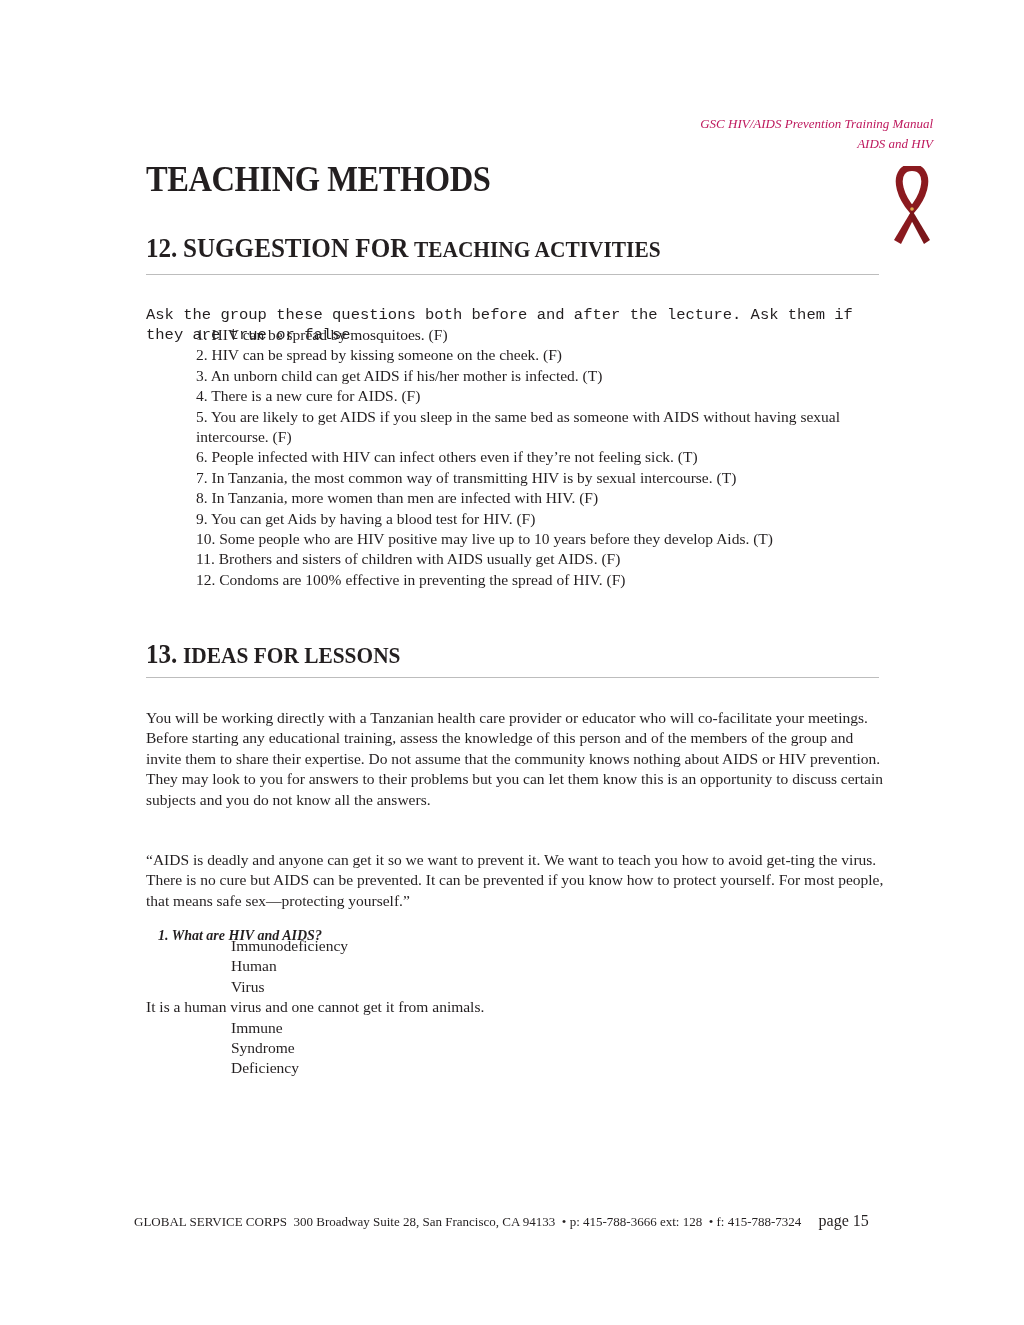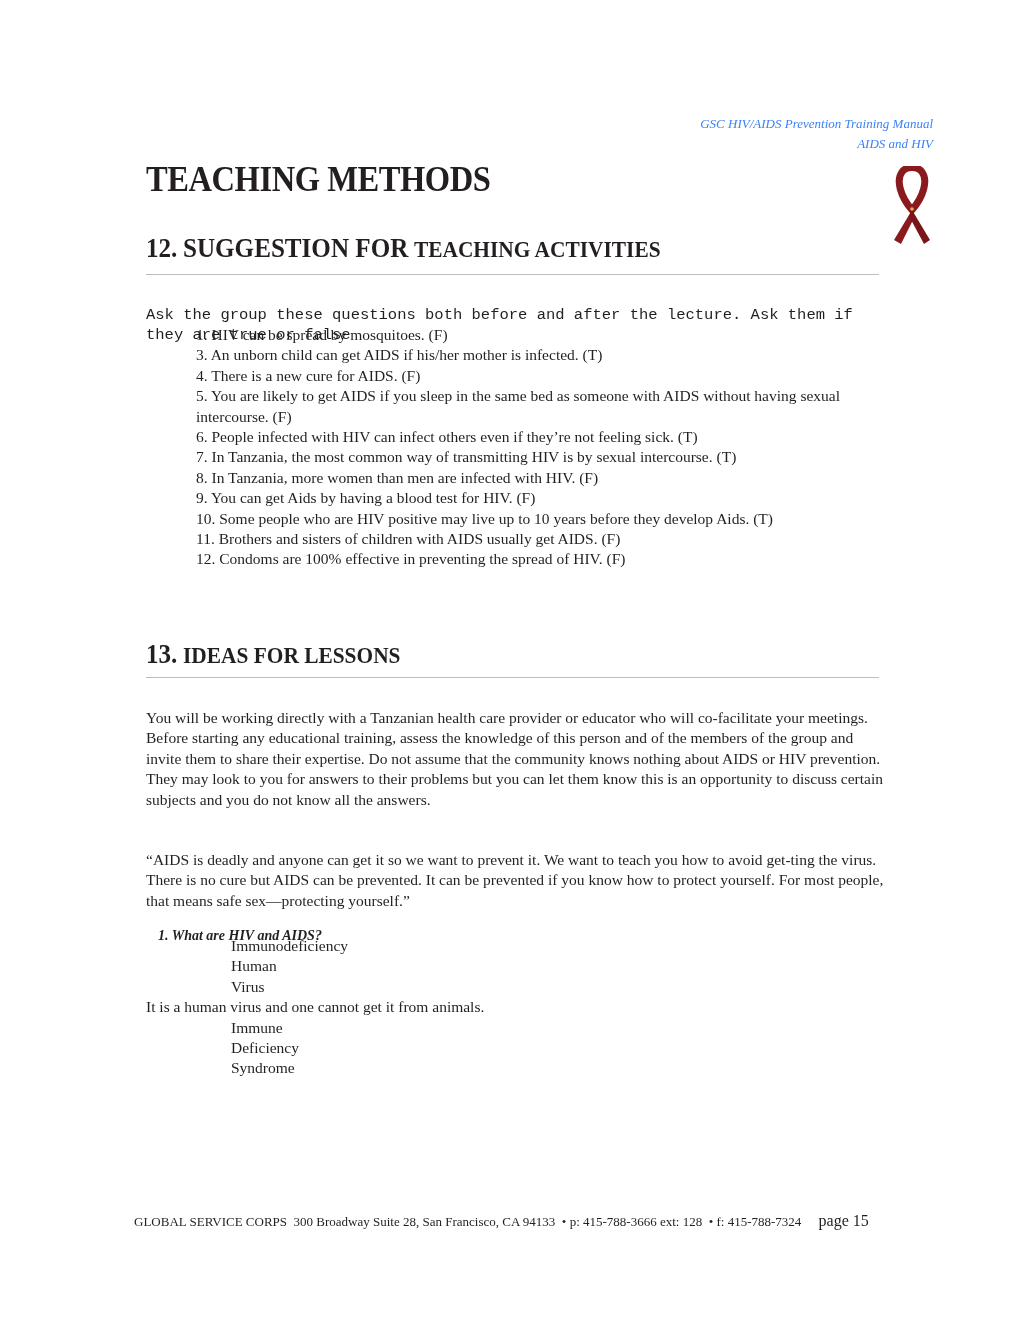--- a/index.html
+++ b/index.html
@@ -2,21 +2,21 @@
 <html><head>
   <meta charset="utf-8">
   <style>
     html, body { margin: 0; padding: 0; background: #ffffff; }
     body {
       width: 1024px; height: 1325px; position: relative; overflow: hidden;
       font-family: "Liberation Serif", "DejaVu Serif", serif; color: #231f20;
     }
     .header-right {
       position: absolute; right: 91px; top: 114px; text-align: right;
-      font-style: italic; font-size: 13px; line-height: 20px; color: #3b82f6;
+      font-style: italic; font-size: 13px; line-height: 20px; color: #be185d;
     }
     .ribbon { position: absolute; left: 886px; top: 166px; width: 52px; height: 80px; }
     .title {
       position: absolute; left: 146px; top: 158px; margin: 0;
       font-size: 35px; font-weight: bold; letter-spacing: -0.5px; line-height: 44px;
       transform: scaleX(0.93); transform-origin: left;
     }
     .section-h {
       position: absolute; left: 146px; margin: 0; font-weight: bold;
       line-height: 30px; transform: scaleX(0.93); transform-origin: left;
@@ -59,20 +59,21 @@
   <span class="num">12.</span>
   <span class="big">SUGGESTION FOR</span>
   <span class="small">TEACHING ACTIVITIES</span>
 </h2>
 <div class="rule" style="top:274px;"></div>
 
 <div class="text intro">Ask the group these questions both before and after the lecture. Ask them if they are true or false</div>
 
 <ul class="qlist">
   <li>1. HIV can be spread by mosquitoes. (F)</li>
+  <li>2. HIV can be spread by kissing someone on the cheek. (F)</li>
   <li>3. An unborn child can get AIDS if his/her mother is infected. (T)</li>
   <li>4. There is a new cure for AIDS. (F)</li>
   <li>5. You are likely to get AIDS if you sleep in the same bed as someone with AIDS without having sexual intercourse. (F)</li>
   <li>6. People infected with HIV can infect others even if they’re not feeling sick. (T)</li>
   <li>7. In Tanzania, the most common way of transmitting HIV is by sexual intercourse. (T)</li>
   <li>8. In Tanzania, more women than men are infected with HIV. (F)</li>
   <li>9. You can get Aids by having a blood test for HIV. (F)</li>
   <li>10. Some people who are HIV positive may live up to 10 years before they develop Aids. (T)</li>
   <li>11. Brothers and sisters of children with AIDS usually get AIDS. (F)</li>
   <li>12. Condoms are 100% effective in preventing the spread of HIV. (F)</li>
@@ -93,22 +94,22 @@
 </div>
 
 <h3 class="sub-h">1. What are HIV and AIDS?</h3>
 
 <div class="acro" style="top:936px;">
   <div class="ind">Immunodeficiency</div>
   <div class="ind">Human</div>
   <div class="ind">Virus</div>
   <div>It is a human virus and one cannot get it from animals.</div>
   <div class="ind">Immune</div>
+  <div class="ind">Syndrome</div>
   <div class="ind">Deficiency</div>
-  <div class="ind">Syndrome</div>
 </div>
 
 <div class="footer">
   <span>GLOBAL SERVICE CORPS</span>&nbsp;
   <span>300 Broadway Suite 28, San Francisco, CA 94133</span>&nbsp;
   <span>• p: 415-788-3666 ext: 128</span>&nbsp;
   <span>• f: 415-788-7324</span>
   <span class="page">page 15</span>
 </div>
 

